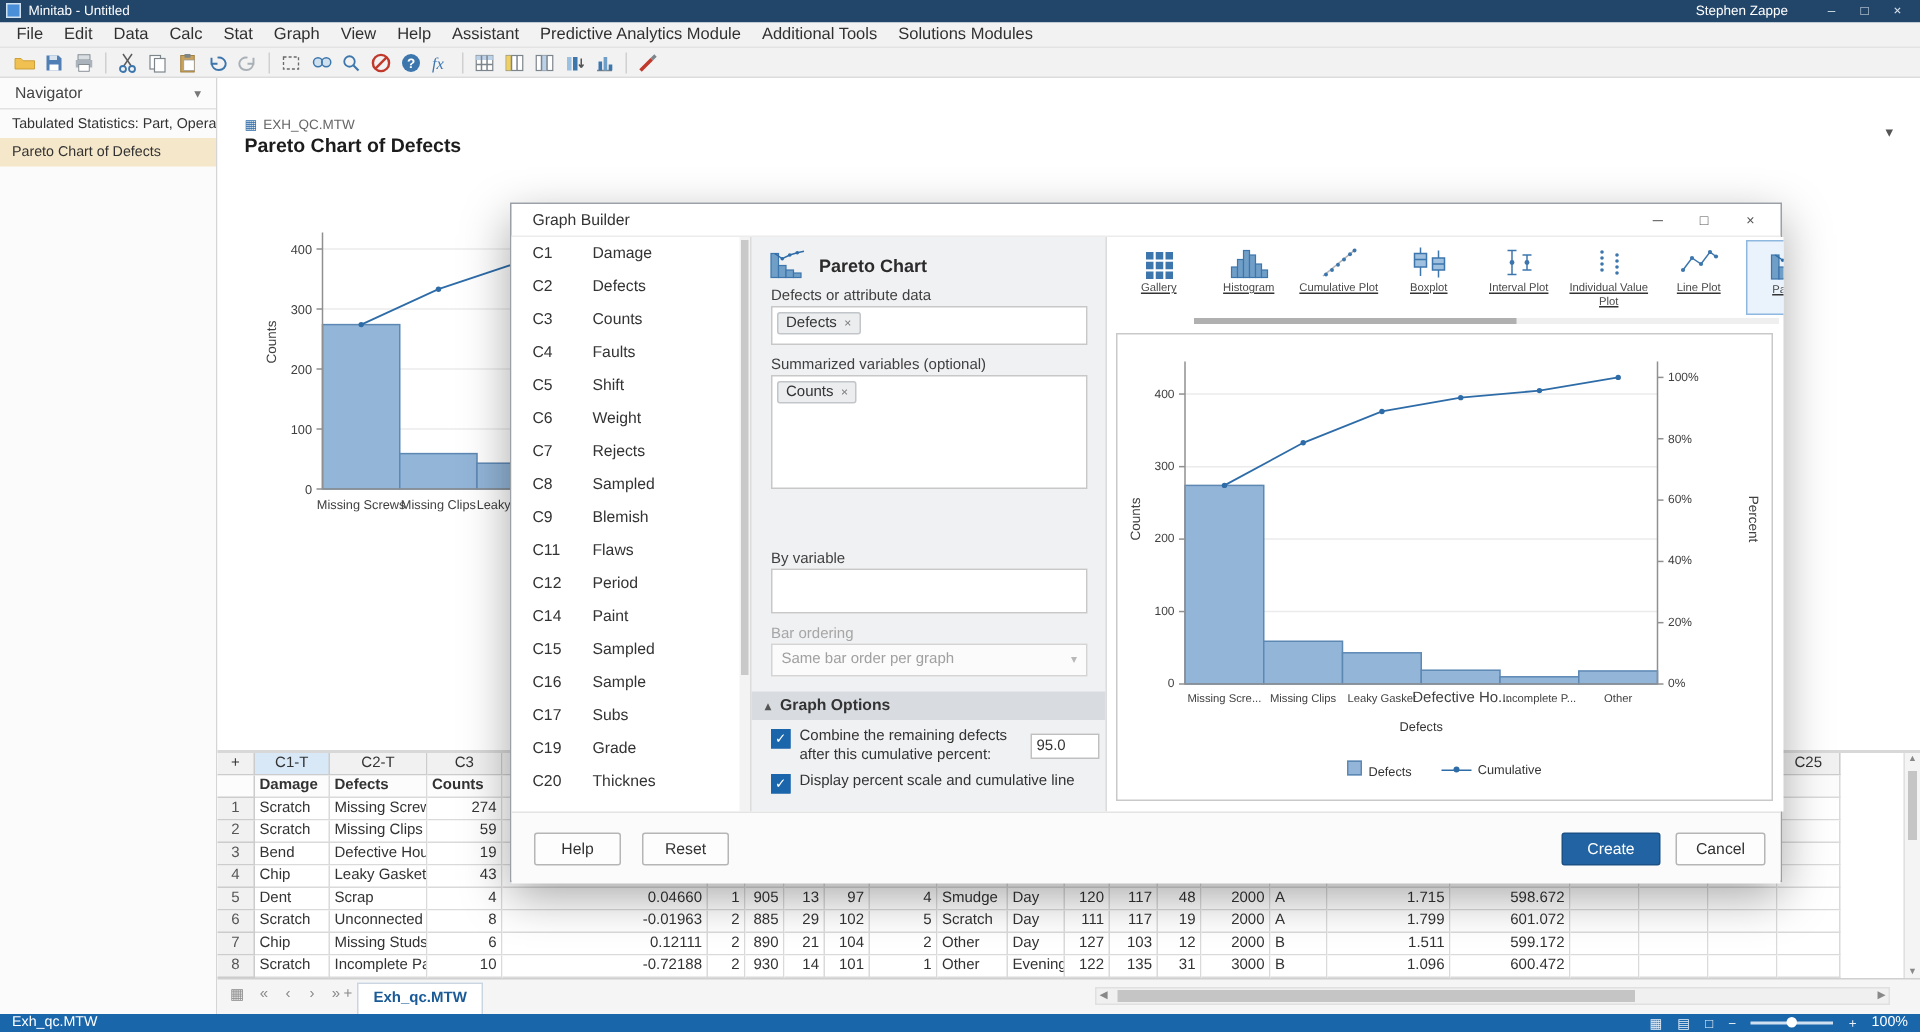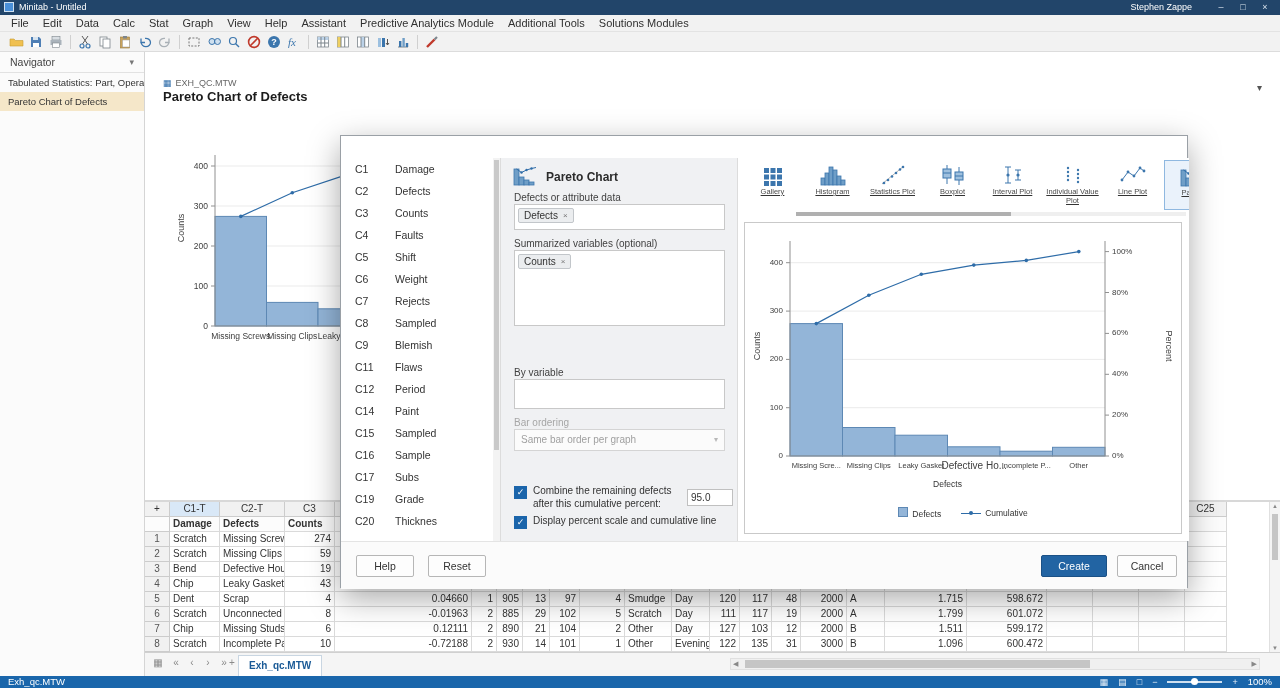--- a/index.html
+++ b/index.html
@@ -623,20 +623,28 @@
       <div id="sheet-tab"><span>Exh_qc.MTW</span></div>
       <div id="hscroll">
         <span class="sarr" style="left:2px">◀</span>
         <div class="thumb"></div>
         <span class="sarr" style="right:2px">▶</span>
       </div>
     </div>
   </div>
 
   <div id="dialog">
+    <div id="dlg-head">
+      <span>Graph Builder</span>
+      <span id="dlg-ctrls">
+        <span class="dlg-ctrl">─</span>
+        <span class="dlg-ctrl">□</span>
+        <span class="dlg-ctrl">×</span>
+      </span>
+    </div>
 
     <div id="dlg-varlist">
         <div class="var-row">
           <span class="var-id">C1</span>
           <span class="var-name">Damage</span>
         </div>
         <div class="var-row">
           <span class="var-id">C2</span>
           <span class="var-name">Defects</span>
         </div>
@@ -738,20 +746,23 @@
           </span>
       </div>
 
       <div class="flabel" style="top:209px">By variable</div>
       <div class="fbox" style="top:221px;height:30px"></div>
       <div class="flabel dis" style="top:259px">Bar ordering</div>
       <div class="dropdown" style="top:271px">
         <span>Same bar order per graph</span><span class="dd-arrow">▾</span>
       </div>
 
+      <div class="section" style="top:303px">
+        <span class="sec-arrow">▴</span><span>Graph Options</span>
+      </div>
       <div class="checkrow" style="top:327px">
         <span class="cb on">✓</span>
         <span class="cb-label" style="width:140px">Combine the remaining defects after this cumulative percent:</span>
       </div>
       <input id="num-combine" value="95.0" style="">
       <div class="checkrow" style="top:357px">
         <span class="cb on">✓</span>
         <span class="cb-label">Display percent scale and cumulative line</span>
       </div>
     </div>
@@ -798,21 +809,21 @@
                 <g fill="#3c76ad">
                   <circle cx="4" cy="19" r="1.3"></circle>
                   <circle cx="8" cy="16" r="1.3"></circle>
                   <circle cx="12" cy="12.5" r="1.3"></circle>
                   <circle cx="16" cy="9" r="1.3"></circle>
                   <circle cx="20" cy="5.5" r="1.3"></circle>
                   <circle cx="23" cy="3" r="1.3"></circle>
                 </g>
               </svg>
             </div>
-     <div class="gal-lbl">Statistics Plot</div>
+     <div class="gal-lbl">Cumulative Plot</div>
    </div>
           <div class="gal-item">
      <div class="gal-ico">
               <svg width="26" height="22">
                 <g stroke="#3c76ad" fill="#9fc0de">
                   <line x1="7" y1="1" x2="7" y2="5"></line>
                   <rect x="3" y="5" width="8" height="9"></rect>
                   <line x1="3" y1="9" x2="11" y2="9"></line>
                   <line x1="7" y1="14" x2="7" y2="20"></line>
                   <line x1="19" y1="3" x2="19" y2="8"></line>

